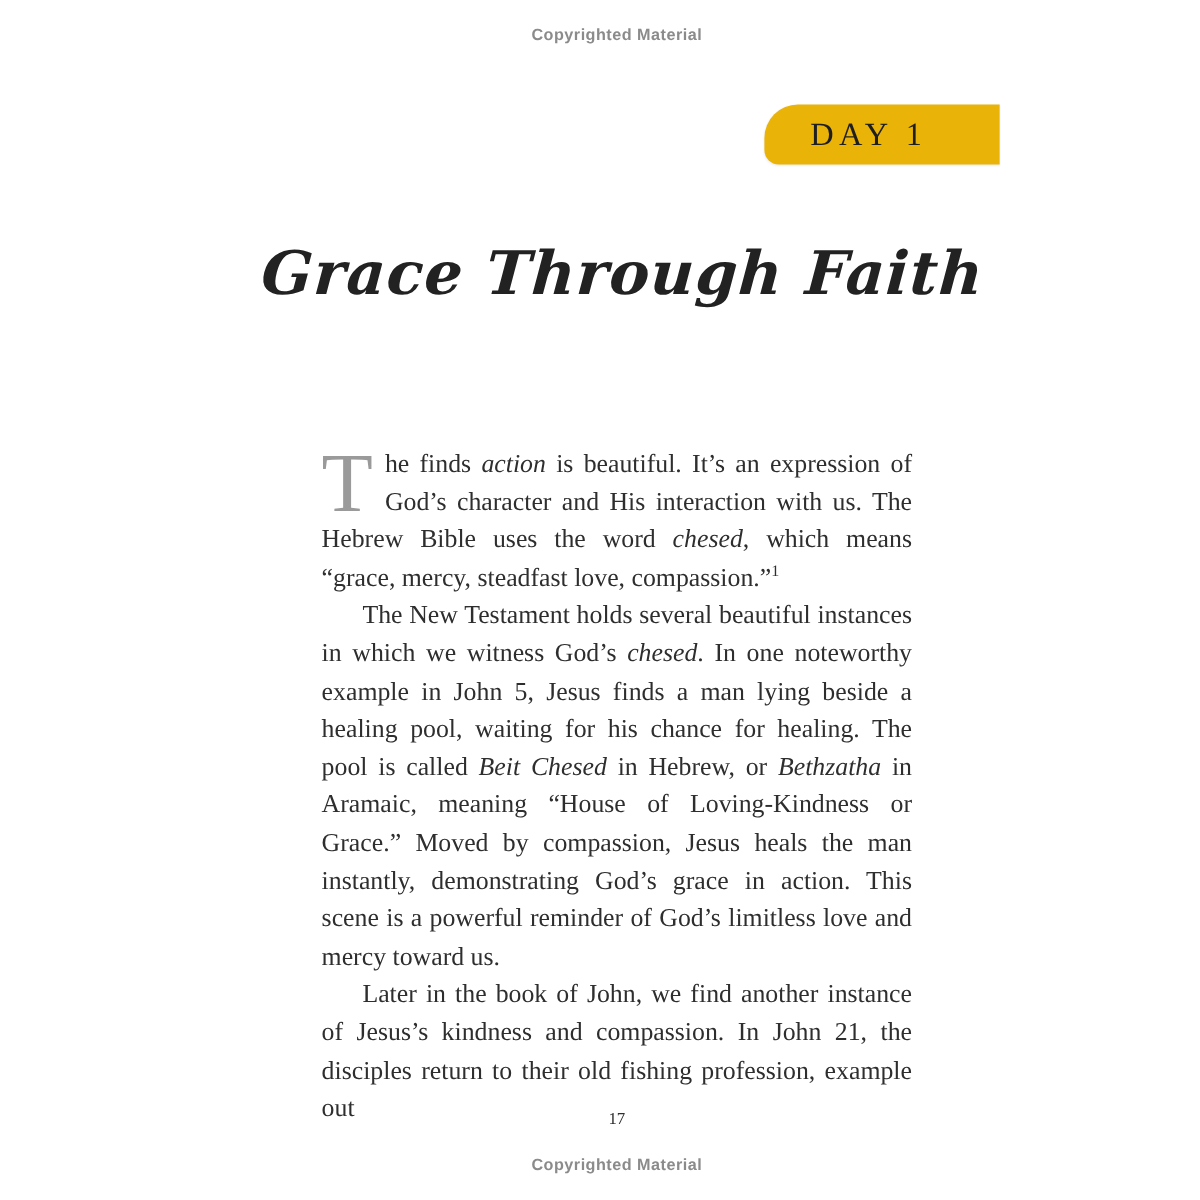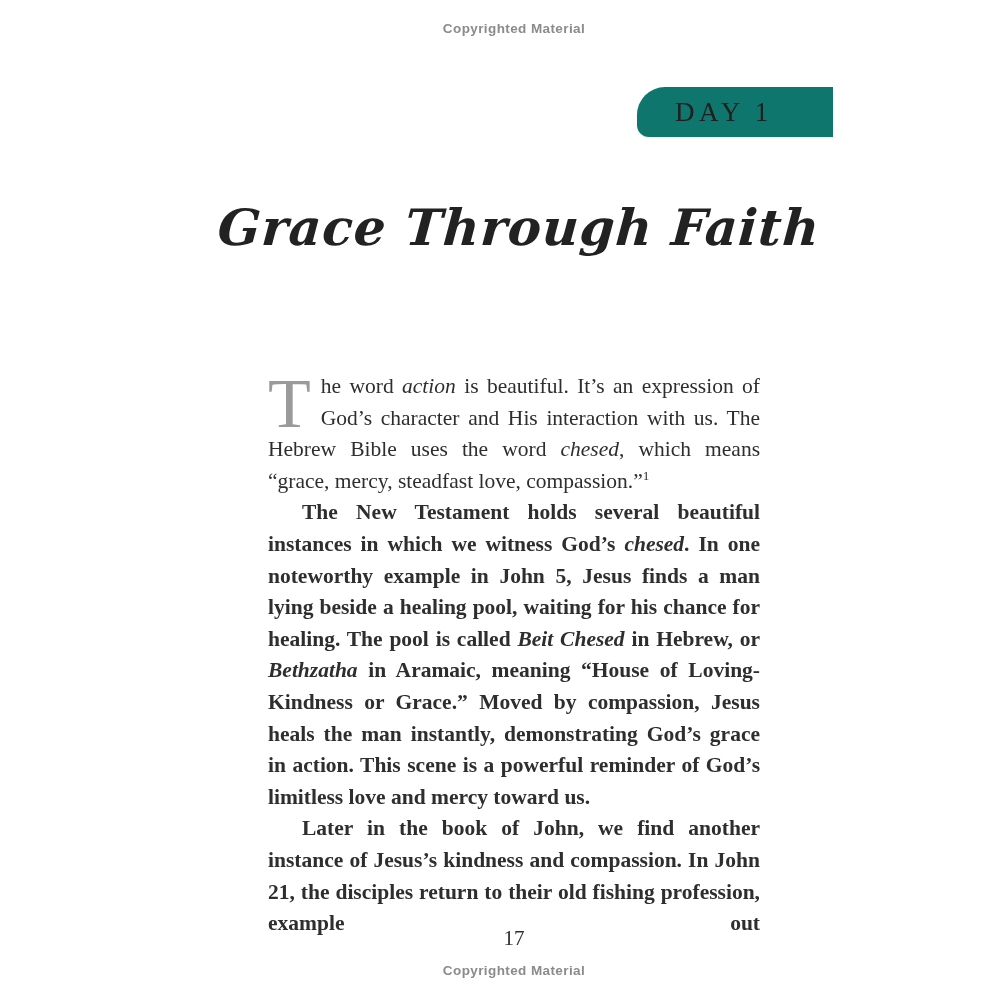--- a/index.html
+++ b/index.html
@@ -23,21 +23,21 @@
     color: #8b8b8b;
   }
   .copyright.top { top: 21px; }
   .copyright.bottom { top: 963px; }
   .day-tab {
     position: absolute;
     left: 637px;
     top: 87px;
     width: 196px;
     height: 50px;
-    background: #0f766e;
+    background: #eab308;
     border-radius: 28px 0 0 12px;
     box-shadow: 0 1px 2px rgba(0,0,0,0.07);
     display: flex;
     align-items: center;
     justify-content: center;
     padding-right: 22px;
     box-sizing: border-box;
   }
   .day-tab-label {
     font-family: "Liberation Serif", serif;
@@ -64,61 +64,61 @@
     position: absolute;
     left: 268px;
     top: 371px;
     width: 492px;
     font-size: 21.5px;
     line-height: 31.6px;
     color: #2e2e2e;
     text-align: justify;
   }
   .body-text p { margin: 0; }
-  .body-text p.indent { text-indent: 34px; font-weight: bold; }
+  .body-text p.indent { text-indent: 34px; }
   .body-text p.justify-last { text-align-last: justify; }
   .it { font-style: italic; }
   .body-text sup {
     font-size: 0.62em;
     vertical-align: super;
     line-height: 0;
   }
   .dropcap {
     float: left;
     font-size: 70px;
     line-height: 52px;
     color: #9a9a9a;
     margin: 7px 10px 0 0;
   }
   .page-number {
     position: absolute;
     left: 268px;
     top: 926px;
     width: 492px;
     text-align: center;
-    font-size: 21px;
+    font-size: 14px;
     color: #2e2e2e;
   }
 </style>
 </head>
 <body>
 
 <div class="page">
 
   <div class="copyright top">Copyrighted Material</div>
 
   <div class="day-tab">
     <span class="day-tab-label">DAY 1</span>
   </div>
 
   <div class="chapter-title">Grace Through Faith</div>
 
   <div class="body-text">
     <p>
-      <span class="dropcap">T</span><span><span>he word </span><span class="it">action</span><span> is beautiful. It’s an expression of God’s character and His interaction with us. The Hebrew Bible uses the word </span><span class="it">chesed</span><span>, which means “grace, mercy, steadfast love, compassion.”</span><sup>1</sup></span>
+      <span class="dropcap">T</span><span><span>he finds </span><span class="it">action</span><span> is beautiful. It’s an expression of God’s character and His interaction with us. The Hebrew Bible uses the word </span><span class="it">chesed</span><span>, which means “grace, mercy, steadfast love, compassion.”</span><sup>1</sup></span>
     </p>
     <p class="indent"><span>The New Testament holds several beautiful instances in which we witness God’s </span><span class="it">chesed</span><span>. In one noteworthy example in John 5, Jesus finds a man lying beside a healing pool, waiting for his chance for healing. The pool is called </span><span class="it">Beit Chesed</span><span> in Hebrew, or </span><span class="it">Bethzatha</span><span> in Aramaic, meaning “House of Loving-Kindness or Grace.” Moved by compassion, Jesus heals the man instantly, demonstrating God’s grace in action. This scene is a powerful reminder of God’s limitless love and mercy toward us.</span></p>
     <p class="indent justify-last"><span>Later in the book of John, we find another instance of Jesus’s kindness and compassion. In John 21, the disciples return to their old fishing profession, example out</span></p>
   </div>
 
   <div class="page-number">17</div>
 
   <div class="copyright bottom">Copyrighted Material</div>
 
 </div>

